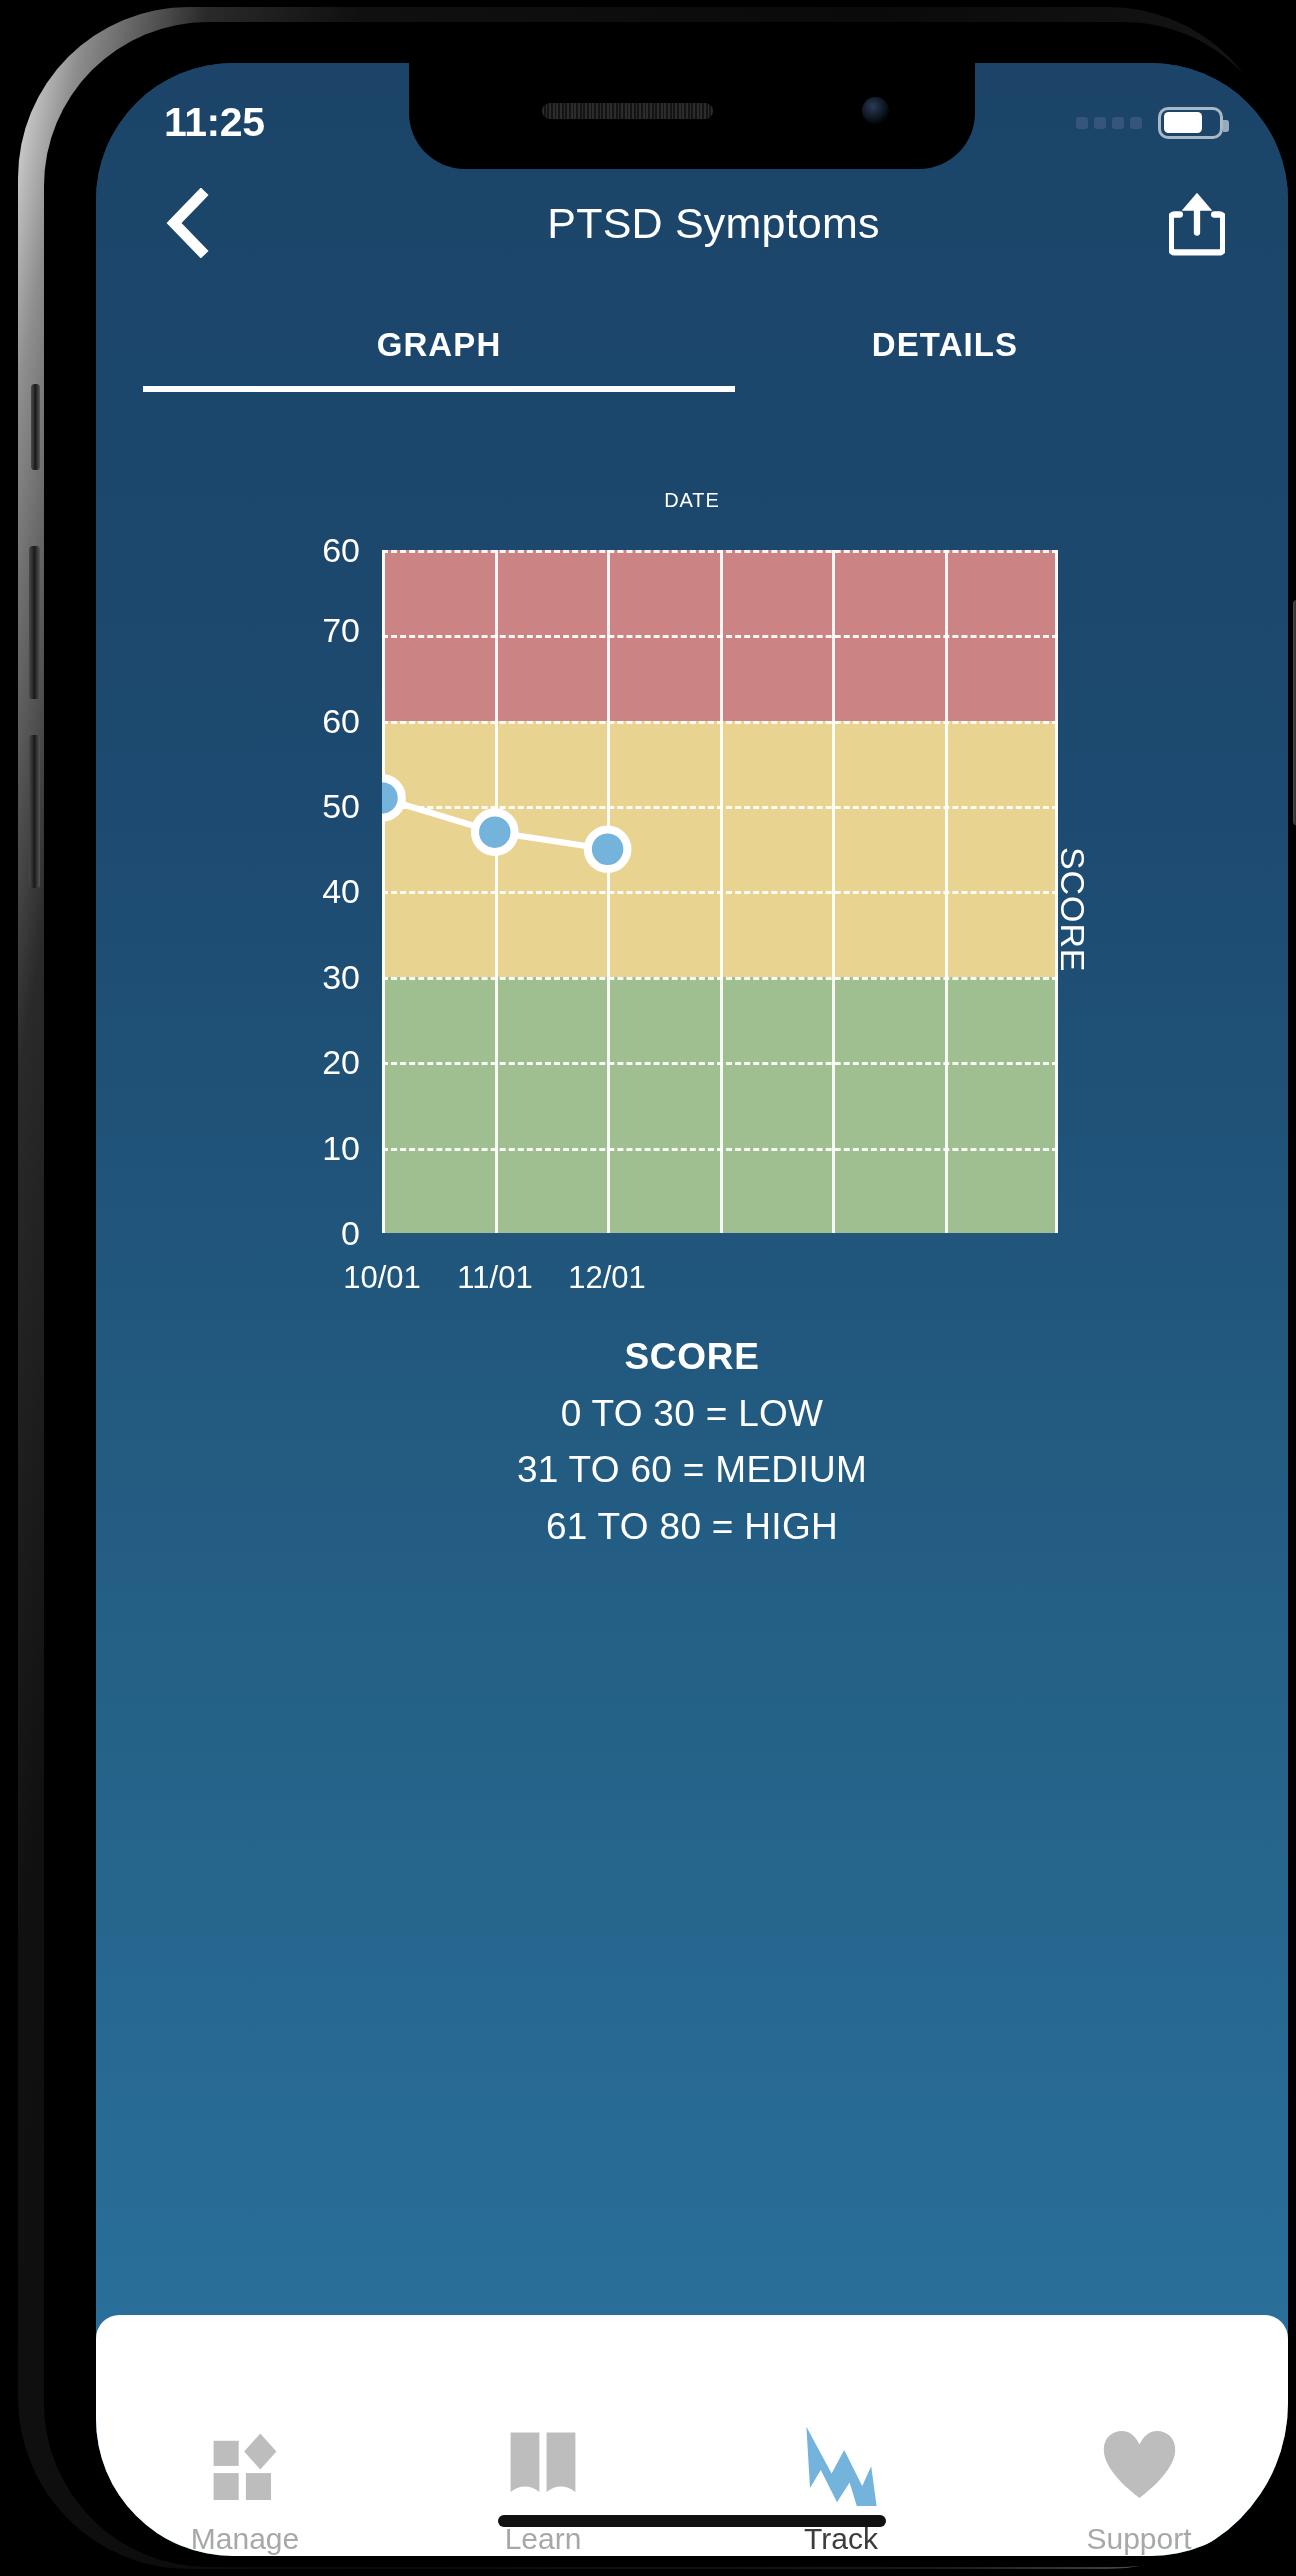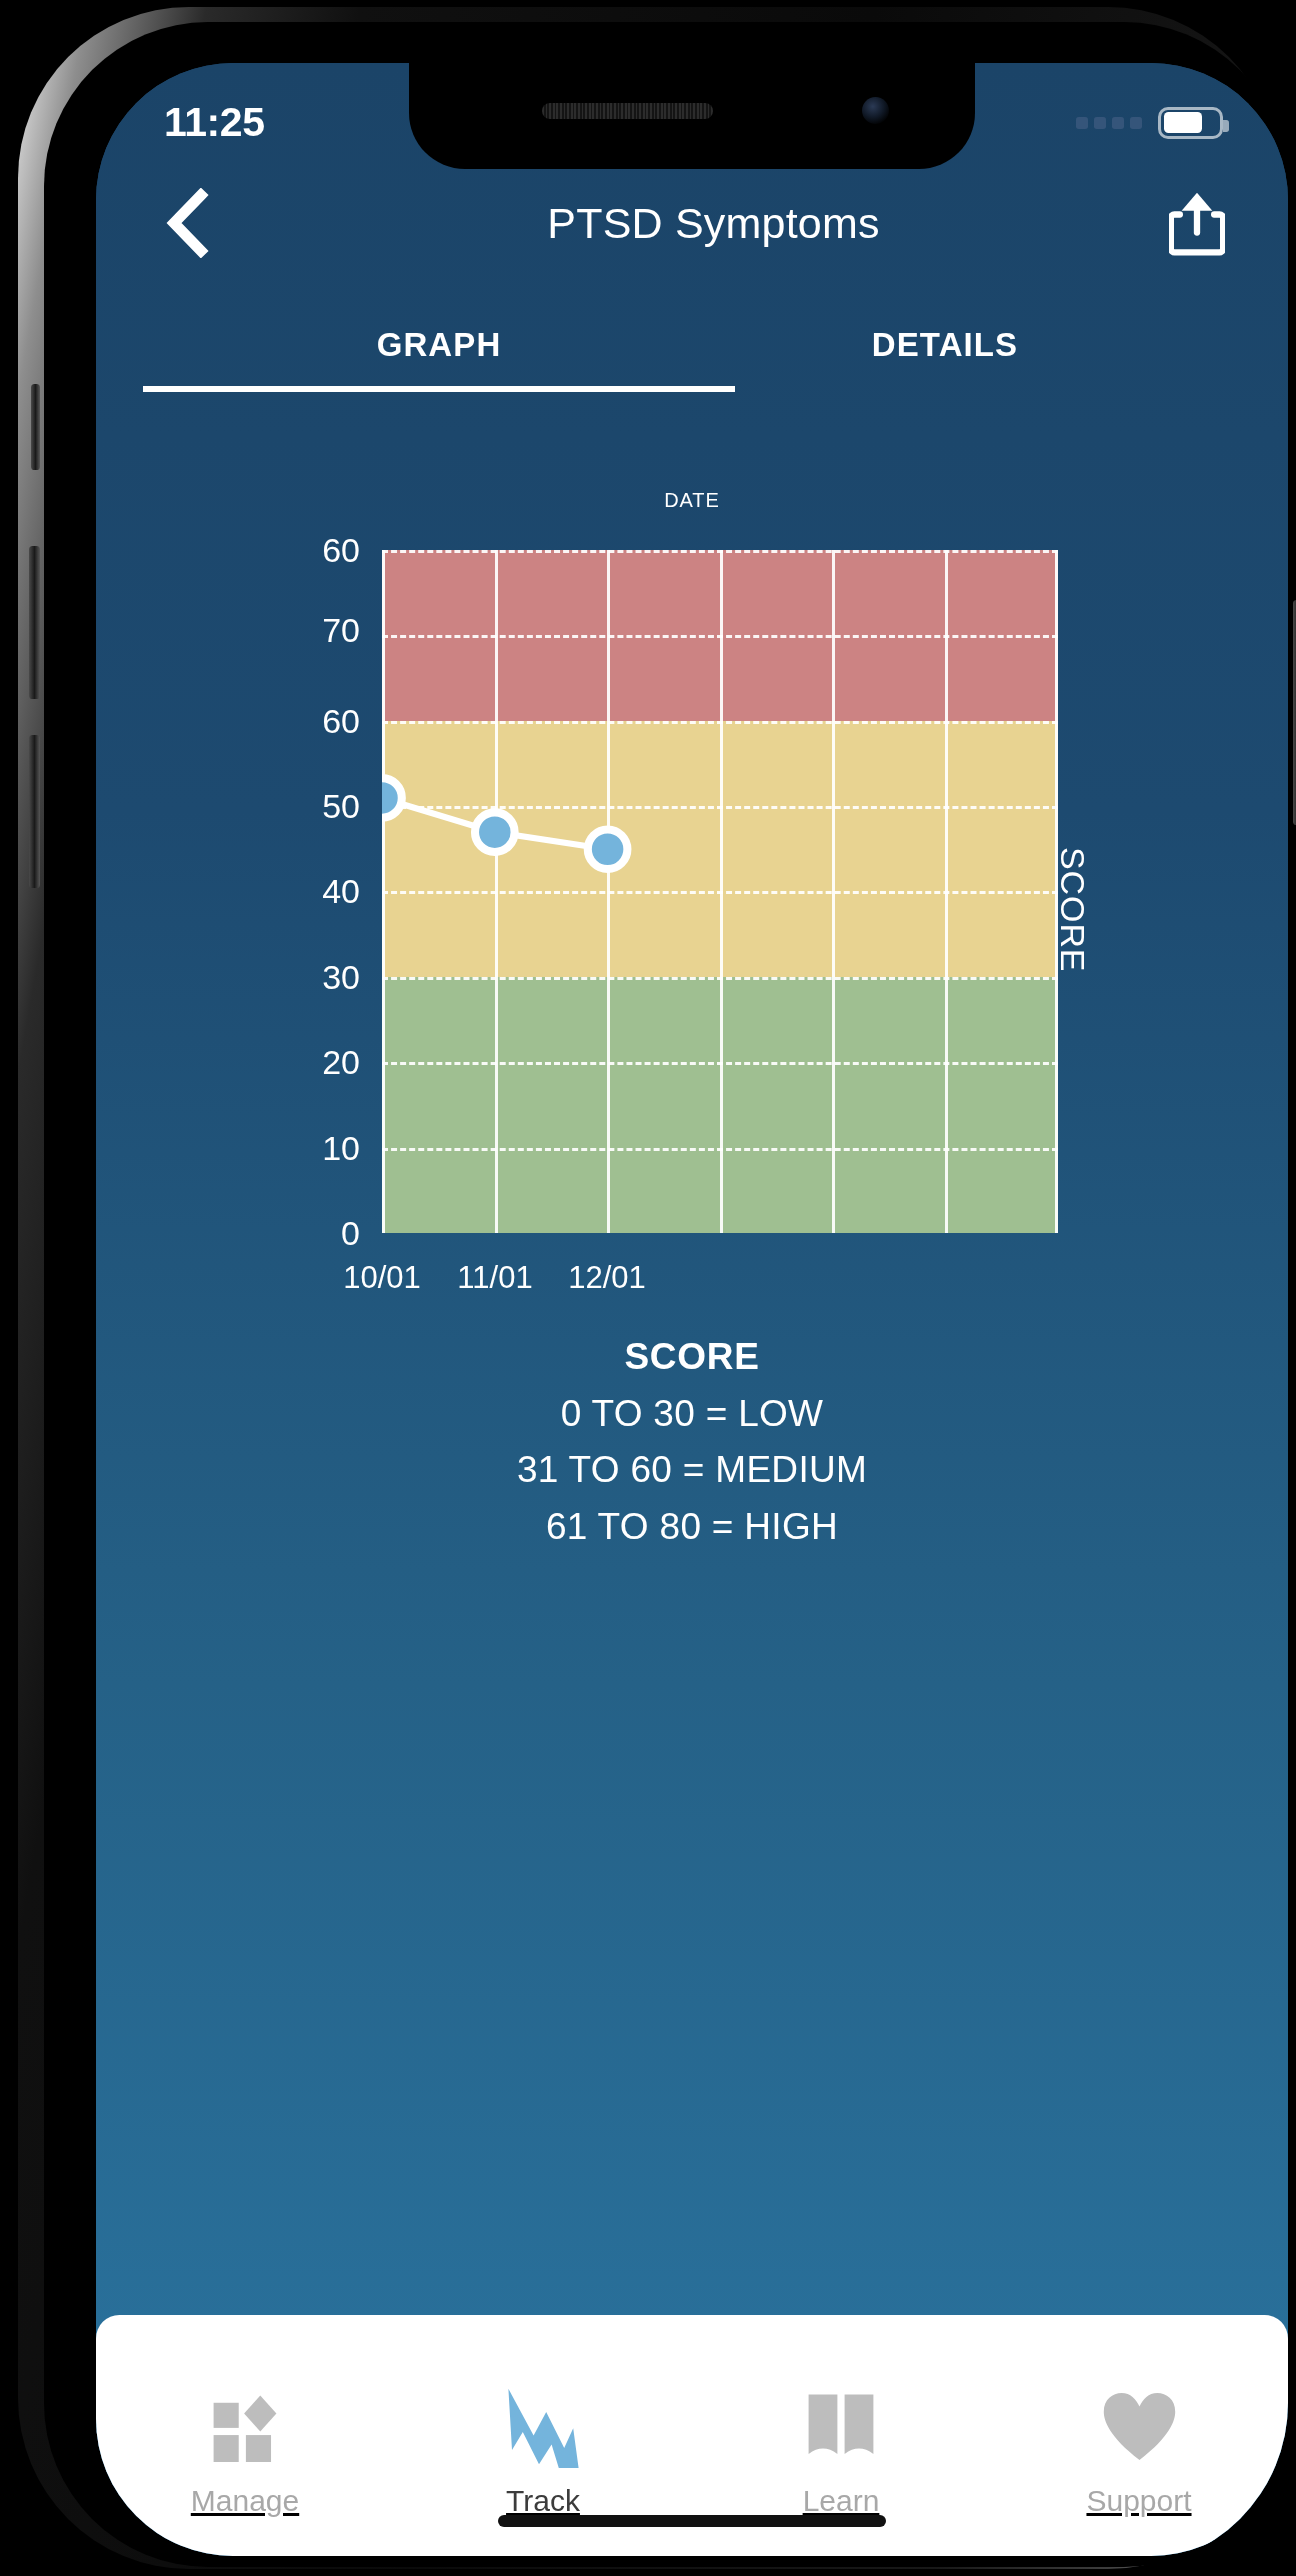--- a/index.html
+++ b/index.html
@@ -142,22 +142,22 @@
   .x-tick{ position:absolute; transform:translateX(-50%); color:#fff; font-size:31px; white-space:nowrap;}
 
   
   #legend{ margin-top:49px; text-align:center;}
   #legend-title{ color:#fff; font-size:37px; font-weight:700; letter-spacing:0.7px;}
   .legend-line{ color:#fff; font-size:37px; font-weight:400; margin-top:14.4px; letter-spacing:0.3px;}
 
   
   #bottom-bar{
     margin-top:auto; background:#fff; height:241px;
-    display:flex; align-items:center; padding-top:32px;
-    border-top-left-radius:23.4px; border-top-right-radius:23.4px;text-decoration:underline;
+    display:flex; align-items:flex-end; padding-top:32px;
+    border-top-left-radius:23.4px; border-top-right-radius:23.4px;
   }
   .bnav{ flex:1; display:flex; flex-direction:column; align-items:center; cursor:pointer; gap:16px;}
   .bnav-icon{ height:83px; display:flex; align-items:center; justify-content:center;}
   .bnav-label{ font-size:30px; color:#a8a8a8;}
   .bnav.active .bnav-label{ color:#3c3c3c;}
   #home-indicator{
     position:absolute; left:50%; transform:translateX(-50%); bottom:29px;
     width:388px; height:12.6px; border-radius:6.3px; background:#111; z-index:30;
   }
 </style>
@@ -291,39 +291,39 @@
               <svg width="70" height="70" viewBox="0 0 78 78">
                 <rect x="4" y="12" width="28" height="28" fill="#bdbdbd"></rect>
                 <polygon points="56,4 74,24 56,44 38,24" fill="#bdbdbd"></polygon>
                 <rect x="4" y="48" width="28" height="30" fill="#bdbdbd"></rect>
                 <rect x="40" y="48" width="28" height="30" fill="#bdbdbd"></rect>
               </svg>
             </div>
             <div class="bnav-label">Manage</div>
           </div>
 
-          <div class="bnav active">
-            <div class="bnav-icon">
-              <svg width="81" height="83" viewBox="0 0 90 92">
-                <polygon points="6,4 34,56 48,30 68,70 78,48 84,92 62,92 54,66 40,88 22,52 10,72" fill="#74b4dc"></polygon>
-              </svg>
-            </div>
-            <div class="bnav-label">Track</div>
-          </div>
-
           <div class="bnav">
             <div class="bnav-icon">
               <svg width="72" height="72" viewBox="0 0 80 80">
                 <path d="M4 4 H36 V70 Q20 58 4 70 Z" fill="#bdbdbd"></path>
                 <path d="M76 4 H44 V70 Q60 58 76 70 Z" fill="#bdbdbd"></path>
               </svg>
             </div>
             <div class="bnav-label">Learn</div>
           </div>
 
+          <div class="bnav active">
+            <div class="bnav-icon">
+              <svg width="81" height="83" viewBox="0 0 90 92">
+                <polygon points="6,4 34,56 48,30 68,70 78,48 84,92 62,92 54,66 40,88 22,52 10,72" fill="#74b4dc"></polygon>
+              </svg>
+            </div>
+            <div class="bnav-label">Track</div>
+          </div>
+
           <div class="bnav">
             <div class="bnav-icon">
               <svg width="75" height="70" viewBox="0 0 84 78">
                 <path d="M42 76 C8 50 2 32 2 22 C2 8 12 1 22 1 C32 1 38 8 42 16 C46 8 52 1 62 1 C72 1 82 8 82 22 C82 32 76 50 42 76Z" fill="#bdbdbd"></path>
               </svg>
             </div>
             <div class="bnav-label">Support</div>
           </div>
         </div>
 

